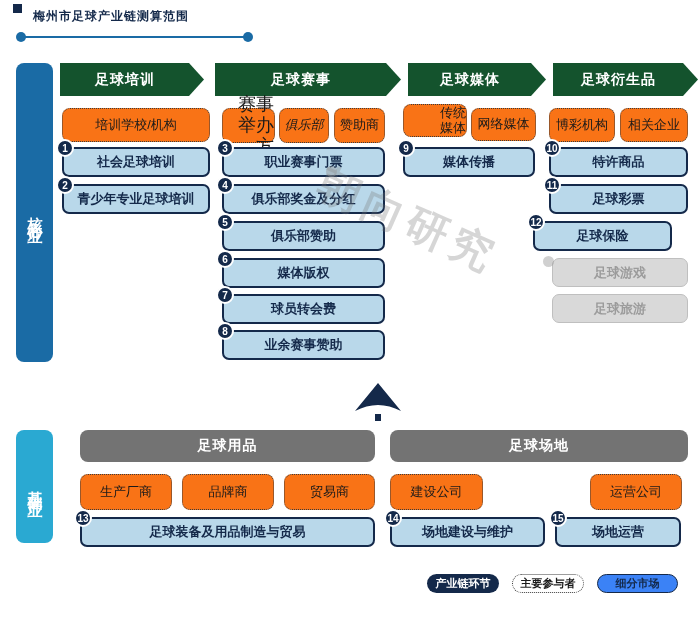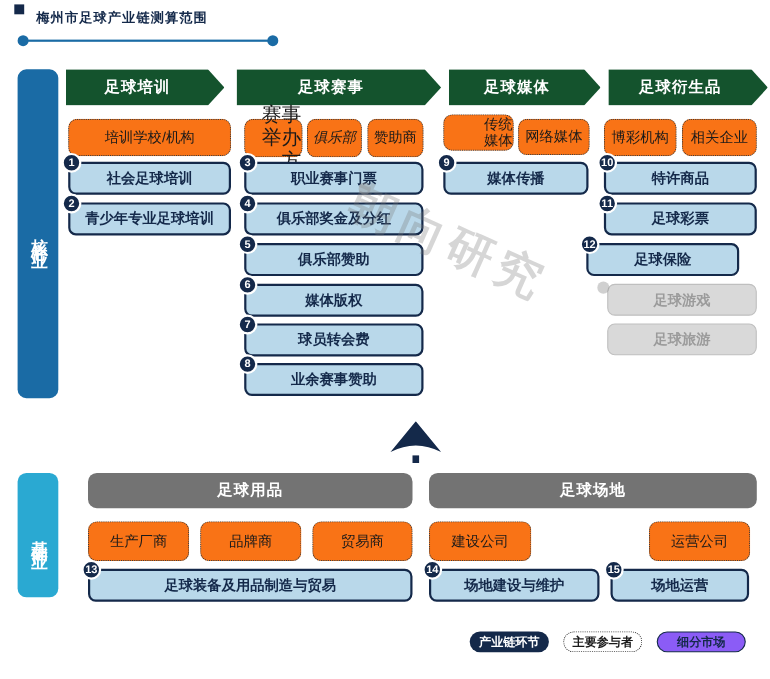--- a/index.html
+++ b/index.html
@@ -43,21 +43,21 @@
          display:flex; align-items:center; justify-content:center; }
 
   
   .mid-arrow { position:absolute; left:354px; top:383px; }
 
   
   .pill { position:absolute; height:19px; border-radius:10px; font-size:11px; font-weight:bold;
           display:flex; align-items:center; justify-content:center; }
   .pill.navy { background:#14294a; color:#fff; }
   .pill.dotted { background:#fff; border:1.5px dotted #3c3c3c; color:#1a1a1a; }
-  .pill.blue { background:#8b5cf6; border:1.5px solid #14294a; color:#14294a; }
+  .pill.blue { background:#3b82f6; border:1.5px solid #14294a; color:#14294a; }
 
   
   .wm { position:absolute; left:332px; top:156px; font-size:42px; font-weight:bold; letter-spacing:6px;
         color:rgba(120,120,120,0.30); transform:rotate(24deg); transform-origin:left top;
         pointer-events:none; z-index:6; white-space:nowrap; }
   .wm-dot { position:absolute; width:11px; height:11px; border-radius:50%; background:rgba(150,150,150,0.45);
             pointer-events:none; z-index:6; }
 </style>
 </head>
 <body>

